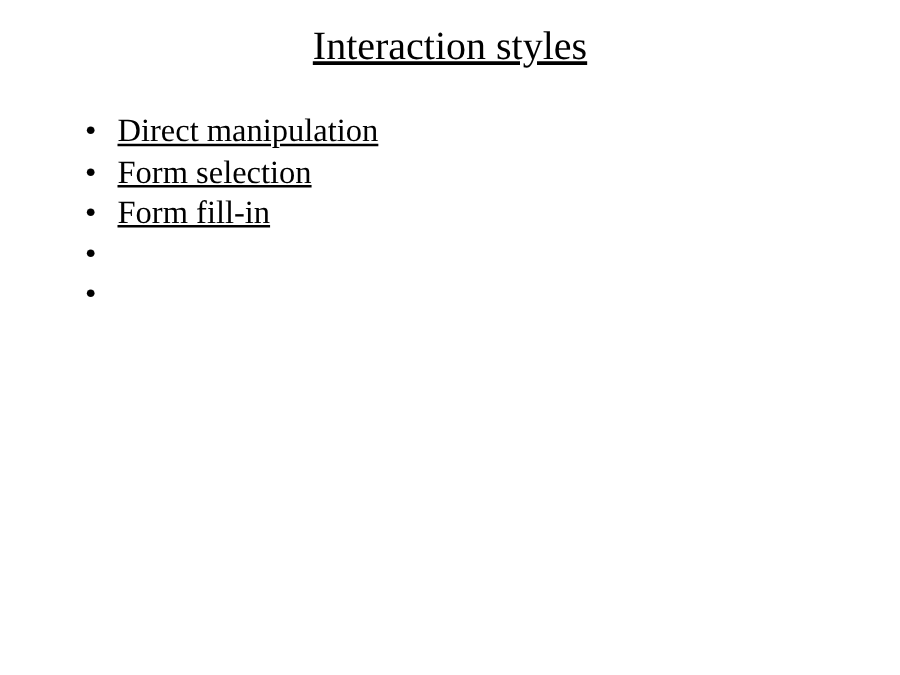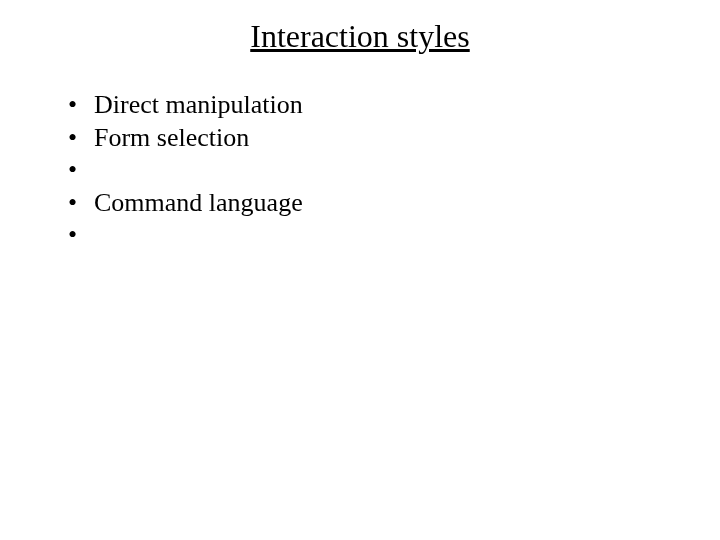--- a/index.html
+++ b/index.html
@@ -32,39 +32,40 @@
       display: flex;
       align-items: baseline;
     }
     .bullet-marker {
       display: inline-block;
       width: 26px;
       flex-shrink: 0;
     }
     .bullet-text {
       display: inline-block;
+      text-decoration: underline;
     }
   </style>
 </head>
 <body>
 
 <h1 class="slide-title">Interaction styles</h1>
 
 <ul class="bullet-list">
   <li class="bullet-item">
     <span class="bullet-marker">•</span>
     <span class="bullet-text">Direct manipulation</span>
   </li>
   <li class="bullet-item">
     <span class="bullet-marker">•</span>
     <span class="bullet-text">Form selection</span>
   </li>
   <li class="bullet-item">
     <span class="bullet-marker">•</span>
+    <span class="bullet-text">Form fill-in</span>
   </li>
   <li class="bullet-item">
     <span class="bullet-marker">•</span>
-    <span class="bullet-text">Command language</span>
   </li>
   <li class="bullet-item">
     <span class="bullet-marker">•</span>
   </li>
 </ul>
 
 </body></html>

